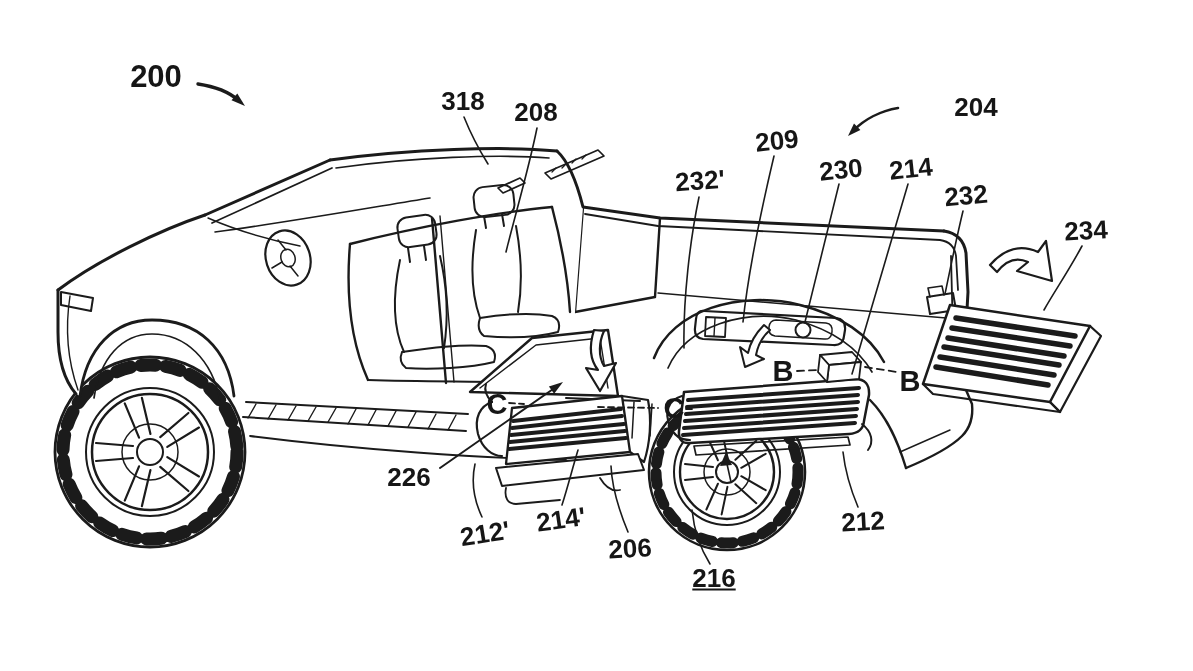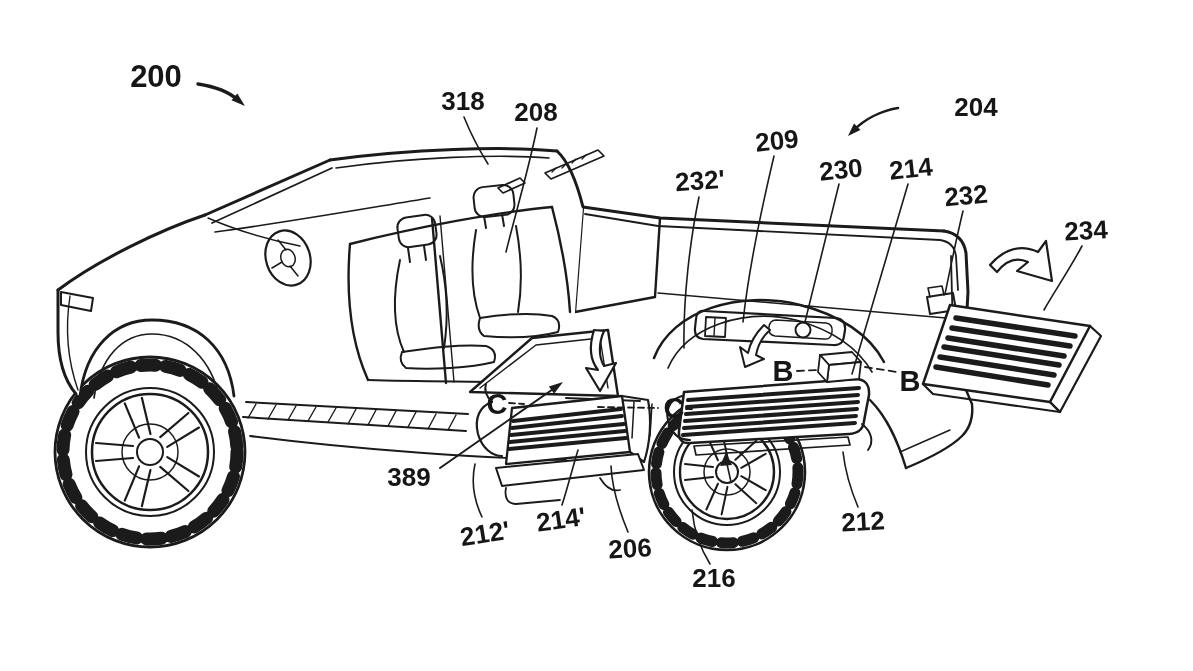--- a/index.html
+++ b/index.html
@@ -17,21 +17,21 @@
   #lbl-209{left:777px;top:141px;transform:translate(-50%,-50%) rotate(-6deg);}
   #lbl-204{left:976px;top:107px;}
   #lbl-230{left:841px;top:170px;transform:translate(-50%,-50%) rotate(-6deg);}
   #lbl-214{left:911px;top:169px;transform:translate(-50%,-50%) rotate(-6deg);}
   #lbl-232{left:966px;top:196px;transform:translate(-50%,-50%) rotate(-5deg);}
   #lbl-234{left:1086px;top:231px;transform:translate(-50%,-50%) rotate(-3deg);}
   #lbl-226{left:409px;top:477px;}
   #lbl-212p{left:485px;top:534px;transform:translate(-50%,-50%) rotate(-9deg);}
   #lbl-214p{left:561px;top:520px;transform:translate(-50%,-50%) rotate(-8deg);}
   #lbl-206{left:630px;top:549px;transform:translate(-50%,-50%) rotate(-3deg);}
-  #lbl-216{left:714px;top:578px;}
+  #lbl-216{left:714px;top:578px;text-decoration:underline;}
   #lbl-212{left:863px;top:522px;transform:translate(-50%,-50%) rotate(-3deg);}
   #lbl-b-left{left:783px;top:371px;}
   #lbl-b-right{left:910px;top:381px;}
   #lbl-c-left{left:497px;top:404px;}
   #lbl-c-right{left:674px;top:408px;}
   #fig-caption{left:610px;top:621px;font-size:31px;font-weight:700;letter-spacing:1px;}
 </style>
 </head>
 <body>
 
@@ -292,21 +292,21 @@
 <span class="lbl big" id="lbl-200">200</span>
 <span class="lbl" id="lbl-202">318</span>
 <span class="lbl" id="lbl-208">208</span>
 <span class="lbl" id="lbl-232p">232'</span>
 <span class="lbl" id="lbl-209">209</span>
 <span class="lbl" id="lbl-204">204</span>
 <span class="lbl" id="lbl-230">230</span>
 <span class="lbl" id="lbl-214">214</span>
 <span class="lbl" id="lbl-232">232</span>
 <span class="lbl" id="lbl-234">234</span>
-<span class="lbl" id="lbl-226">389</span>
+<span class="lbl" id="lbl-226">226</span>
 <span class="lbl" id="lbl-212p">212'</span>
 <span class="lbl" id="lbl-214p">214'</span>
 <span class="lbl" id="lbl-206">206</span>
 <span class="lbl" id="lbl-216">216</span>
 <span class="lbl" id="lbl-212">212</span>
 <span class="lbl letter" id="lbl-b-left">B</span>
 <span class="lbl letter" id="lbl-b-right">B</span>
 <span class="lbl letter" id="lbl-c-left">C</span>
 <span class="lbl letter" id="lbl-c-right">C</span>
 

